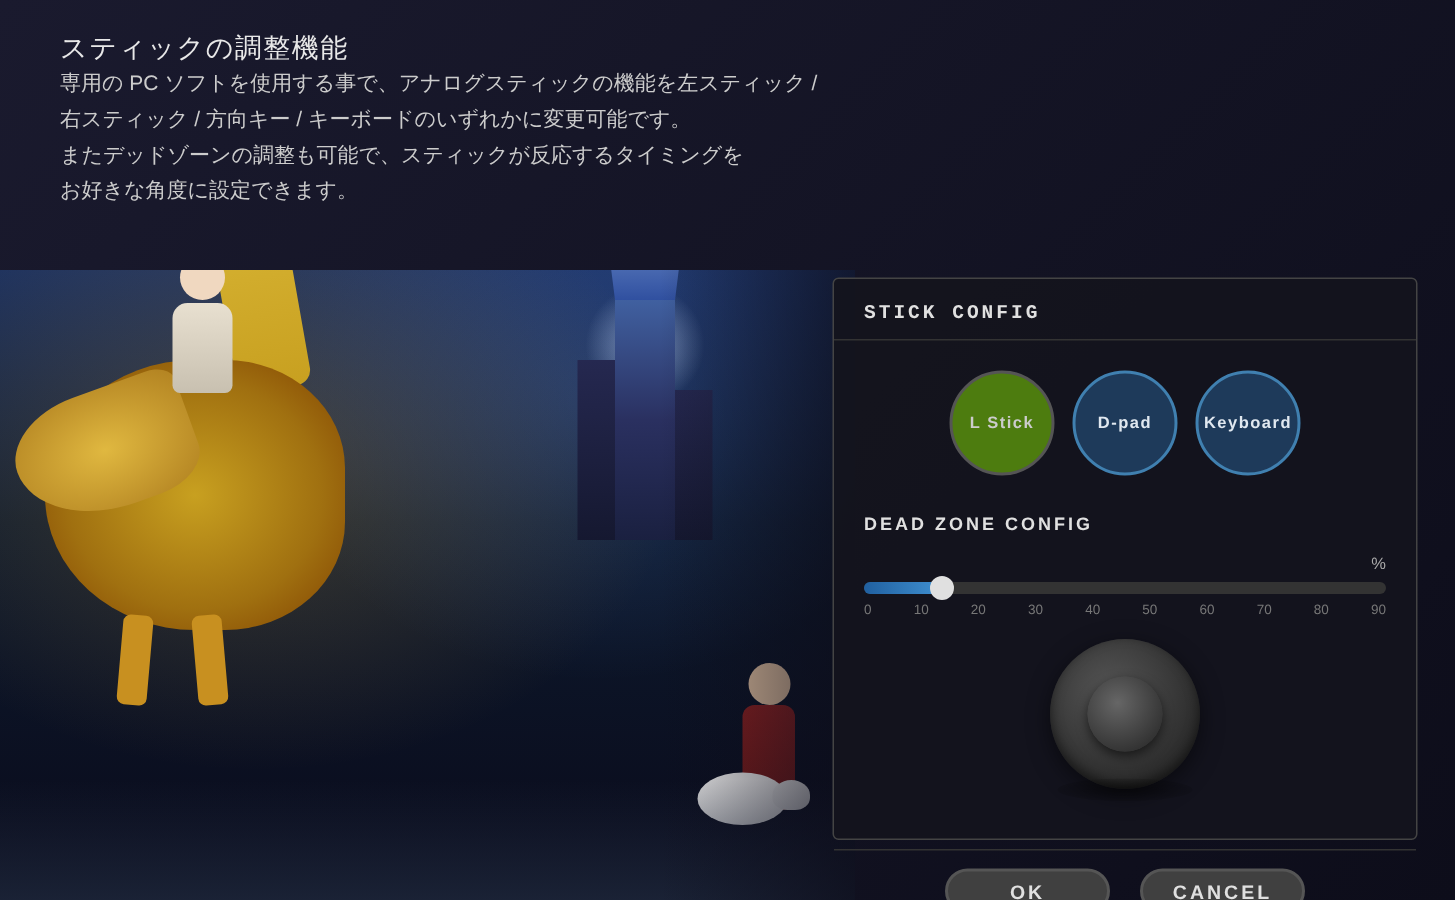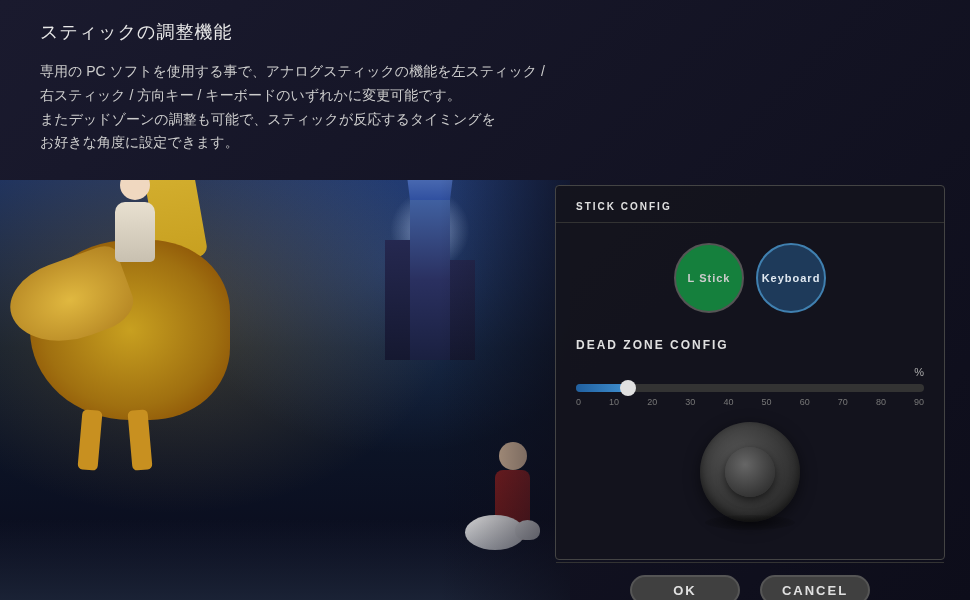--- a/index.html
+++ b/index.html
@@ -228,21 +228,21 @@
     .text-area {
       position: absolute;
       top: 20px;
       left: 40px;
       right: 20px;
     }
 
     .main-title {
       font-size: 18px;
       color: #e8e8e8;
-      margin-bottom: 16px;
+      margin-bottom: 0;
       font-weight: 400;
       letter-spacing: 1px;
     }
 
     .description-text {
       font-size: 14px;
       color: #cccccc;
       line-height: 1.7;
       font-weight: 400;
     }
@@ -253,46 +253,47 @@
       top: 185px;
       left: 555px;
       width: 390px;
       height: 375px;
       background: rgba(20, 20, 30, 0.95);
       border: 1px solid #444;
       border-radius: 4px;
     }
 
     .dialog-title {
-      font-size: 10px;
+      font-size: 13px;
       color: #e0e0e0;
       font-weight: 600;
       letter-spacing: 2px;
       padding: 15px 20px 10px;
       border-bottom: 1px solid #333;
+      font-family: Liberation Mono, monospace;
     }
 
     .dialog-body {
       padding: 20px;
     }
 
     
     .stick-buttons {
       display: flex;
       gap: 12px;
       justify-content: center;
       margin-bottom: 25px;
     }
 
     .stick-btn {
       width: 70px;
       height: 70px;
       border-radius: 50%;
       border: 2px solid #555;
-      background: #15803d;
+      background: #4d7c0f;
       color: #ccc;
       font-size: 11px;
       font-weight: 600;
       letter-spacing: 1px;
       cursor: pointer;
       display: flex;
       align-items: center;
       justify-content: center;
       text-align: center;
     }
@@ -497,20 +498,21 @@
   </div>
 
   <div class="dialog-overlay">
 
     <div class="dialog-title">STICK CONFIG</div>
 
     <div class="dialog-body">
 
       <div class="stick-buttons">
         <button class="stick-btn">L Stick</button>
+        <button class="stick-btn active">D-pad</button>
         <button class="stick-btn active">Keyboard</button>
       </div>
 
       <div class="deadzone-label">DEAD ZONE  CONFIG</div>
 
       <div class="slider-container">
         <span class="percent-label">%</span>
         <div class="slider-track">
           <div class="slider-fill"></div>
           <div class="slider-thumb"></div>

